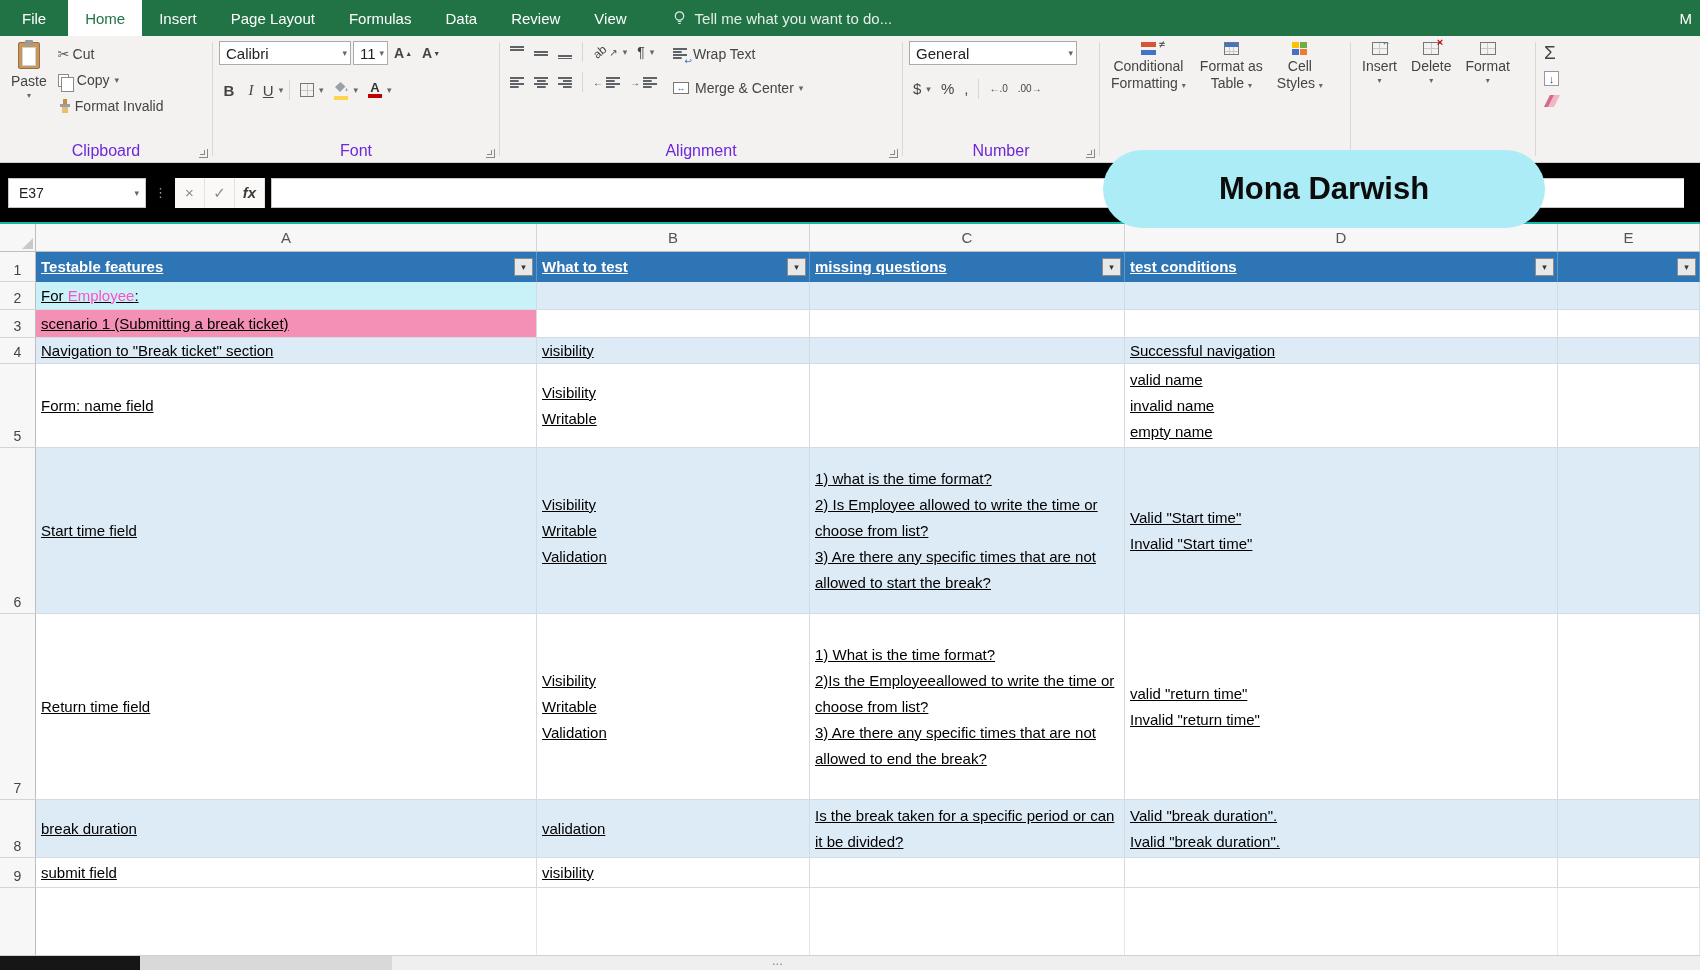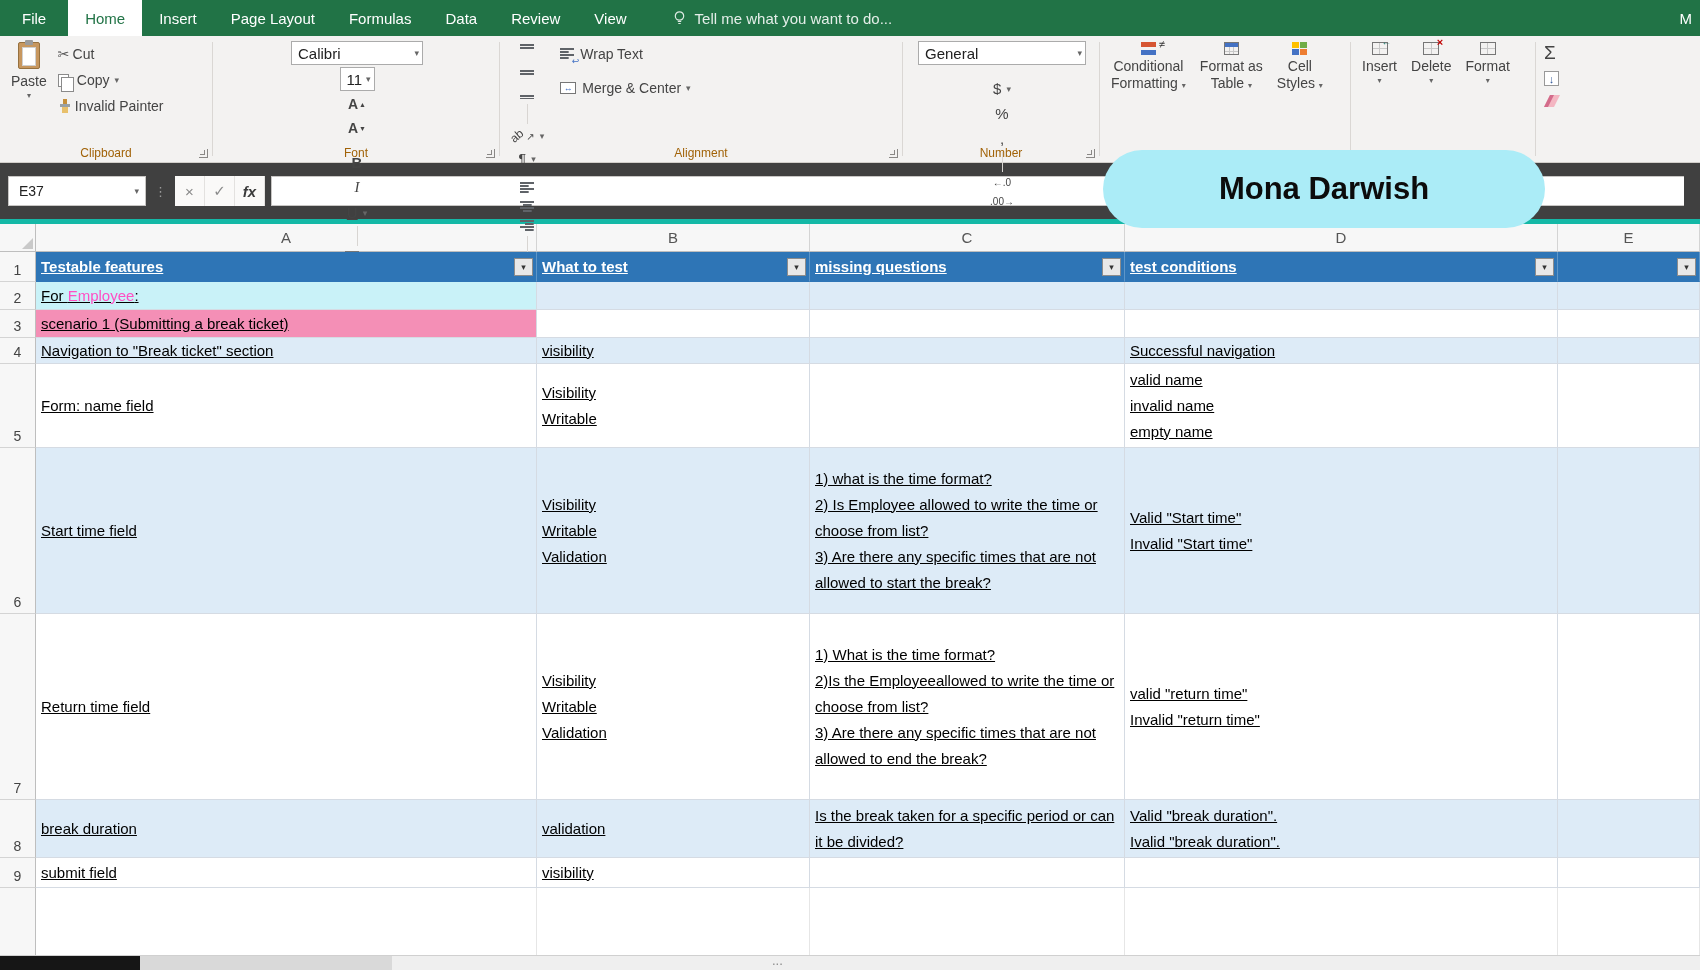--- a/index.html
+++ b/index.html
@@ -13,32 +13,32 @@
   .mtab.active{background:#fff;color:#217346;}
   .tellme{display:flex;align-items:center;gap:8px;margin-left:28px;color:rgba(255,255,255,.88);font-size:15px;}
   .spacer{flex:1;}
   .account{display:flex;align-items:center;padding-right:8px;font-size:15px;}
 
   
   .ribbon{height:127px;background:#F3F2F1;border-bottom:1px solid #D2CFCB;display:flex;position:relative;}
   .rgroup{position:relative;display:flex;flex-direction:column;padding:2px 2px 18px 4px;}
   .g-clipboard{width:212px;}.g-font{width:286px;}.g-align{width:402px;}.g-number{width:196px;}.g-styles{width:250px;}.g-cells{width:184px;}.g-edit{flex:1;}
   .rsep{width:1px;background:#DAD7D4;margin:6px 0;}
-  .glabel{position:absolute;bottom:2px;left:0;right:0;text-align:center;font-size:12px;color:#a16207;}
+  .glabel{position:absolute;bottom:2px;left:0;right:0;text-align:center;font-size:16px;color:#6d28d9;}
   .launcher{position:absolute;right:4px;bottom:4px;width:9px;height:9px;border-right:1px solid #8A8886;border-bottom:1px solid #8A8886;}
   .launcher::after{content:"";position:absolute;right:2px;bottom:2px;width:4px;height:4px;border-right:1px solid #8A8886;border-bottom:1px solid #8A8886;}
   .rg-body{flex:1;display:flex;}
   .rg-body.row{align-items:flex-start;}
   .rbtn{display:inline-flex;align-items:center;gap:3px;padding:3px 4px;font-size:14px;color:#444;cursor:default;white-space:nowrap;}
   .bigbtn{display:flex;flex-direction:column;align-items:center;padding:4px 7px;font-size:14px;color:#444;gap:2px;text-align:center;}
   .blabel{line-height:15px;white-space:nowrap;}
   .dd{font-size:9px;color:#666;margin-left:2px;}
   .ddt{font-size:8px;color:#666;}
   .vcol{display:flex;flex-direction:column;gap:4px;padding-top:5px;}
-  .frow{display:flex;align-items:center;gap:2px;margin:3px 2px;flex-direction:column;}
+  .frow{display:flex;align-items:center;gap:2px;margin:3px 2px;}
   .frow.r2{margin-top:9px;}
   .minisep{width:1px;height:20px;background:#D8D5D2;margin:0 4px;}
   .combo{display:inline-flex;align-items:center;justify-content:space-between;background:#fff;border:1px solid #ABABAB;height:24px;padding:0 3px 0 6px;font-size:15px;color:#222;}
   .w132{width:132px;}.w46{width:35px;}.w168{width:168px;}
   .gico{font-size:14px;color:#555;}
   .sym{font-size:15px;}
   .dec{font-size:10px;color:#444;}
   .fmt{font-size:15px;color:#444;width:20px;justify-content:center;}
   .bld{font-weight:bold;}
   .ita{font-style:italic;font-family:"Liberation Serif",serif;}
@@ -74,21 +74,21 @@
   .ico-fat{width:15px;height:13px;border:1px solid #767676;background:linear-gradient(#4472C4,#4472C4) 0 0/100% 4px no-repeat,linear-gradient(#C8C8C8,#C8C8C8) 0 8px/100% 1px no-repeat,linear-gradient(#C8C8C8,#C8C8C8) 33% 0/1px 100% no-repeat,linear-gradient(#C8C8C8,#C8C8C8) 66% 0/1px 100% no-repeat;margin-bottom:2px;}
   .ico-cs{width:15px;height:13px;background:linear-gradient(#FFC000,#FFC000) 0 0/7px 6px no-repeat,linear-gradient(#70AD47,#70AD47) 8px 0/7px 6px no-repeat,linear-gradient(#4472C4,#4472C4) 0 7px/7px 6px no-repeat,linear-gradient(#ED7D31,#ED7D31) 8px 7px/7px 6px no-repeat;margin-bottom:2px;}
   .grid-ico{width:16px;height:13px;border:1px solid #767676;background:linear-gradient(#C8C8C8,#C8C8C8) 0 50%/100% 1px no-repeat,linear-gradient(#C8C8C8,#C8C8C8) 50% 0/1px 100% no-repeat;position:relative;margin-bottom:2px;}
   .gi-x{position:absolute;right:-5px;top:-7px;color:#C00000;font-weight:bold;font-size:11px;}
   .gi-a{position:absolute;right:-5px;top:-7px;color:#1F7A6D;font-weight:bold;font-size:10px;}
   .ico-filldown{width:15px;height:15px;border:1px solid #999;display:inline-flex;align-items:center;justify-content:center;color:#2F5597;font-weight:bold;font-size:11px;background:#fff;}
   .ecol{display:flex;flex-direction:column;gap:3px;padding-top:2px;}
   .acol2{display:flex;flex-direction:column;gap:12px;padding-top:5px;margin-left:6px;}
 
   
-  .fbar{height:61px;background:#404040;display:flex;align-items:center;padding:0 16px 0 8px;border-bottom:5px solid #14b8a6;}
+  .fbar{height:61px;background:#000000;display:flex;align-items:center;padding:0 16px 0 8px;border-bottom:2px solid #14b8a6;}
   .namebox{width:138px;height:30px;background:#fff;border:1px solid #C8C6C4;display:flex;align-items:center;justify-content:space-between;padding:0 6px 0 10px;font-size:14px;color:#222;}
   .fdots{color:#9a9a9a;font-size:13px;margin:0 8px;}
   .fbtn{width:30px;height:30px;display:flex;align-items:center;justify-content:center;color:#8a8a8a;font-size:15px;border-right:1px solid #E3E1DF;background:#FAF9F8;}
   .fbtn.fx{color:#3b3b3b;font-family:"Liberation Serif",serif;font-style:italic;font-weight:bold;}
   .finput{flex:1;height:30px;background:#fff;border:1px solid #C8C6C4;border-right:none;margin-left:6px;}
 
   
   .sheet{height:731px;display:grid;grid-template-columns:36px 501px 273px 315px 433px 1fr;grid-template-rows:28px 30px 28px 28px 26px 84px 166px 186px 58px 30px 1fr;background:#fff;}
   .corner{background:#F7F7F7;border-right:1px solid #BEBEBE;border-bottom:1px solid #BEBEBE;position:relative;}
   .tri{position:absolute;right:2px;bottom:2px;width:0;height:0;border-left:11px solid transparent;border-bottom:11px solid #C9C9C9;}
@@ -161,21 +161,21 @@
             <span class="ico-copy"></span>
             <span>Copy</span>
             <span class="dd">▾</span>
           </div>
           <div class="rbtn">
             <svg width="14" height="15" viewBox="0 0 14 15">
                 <rect x="5" y="0" width="4" height="5" fill="#C58F3B"></rect>
                 <rect x="2" y="5" width="10" height="3" fill="#98A0A6"></rect>
                 <rect x="4" y="8" width="6" height="6" fill="#E8C06B"></rect>
               </svg>
-            <span>Invalid Painter</span>
+            <span>Format Invalid</span>
           </div>
         </div>
       </div>
       <div class="glabel">Clipboard</div>
       <span class="launcher"></span>
     </div>
     <div class="rsep"></div>
 
     <div class="rgroup g-font">
       <div class="frow">

